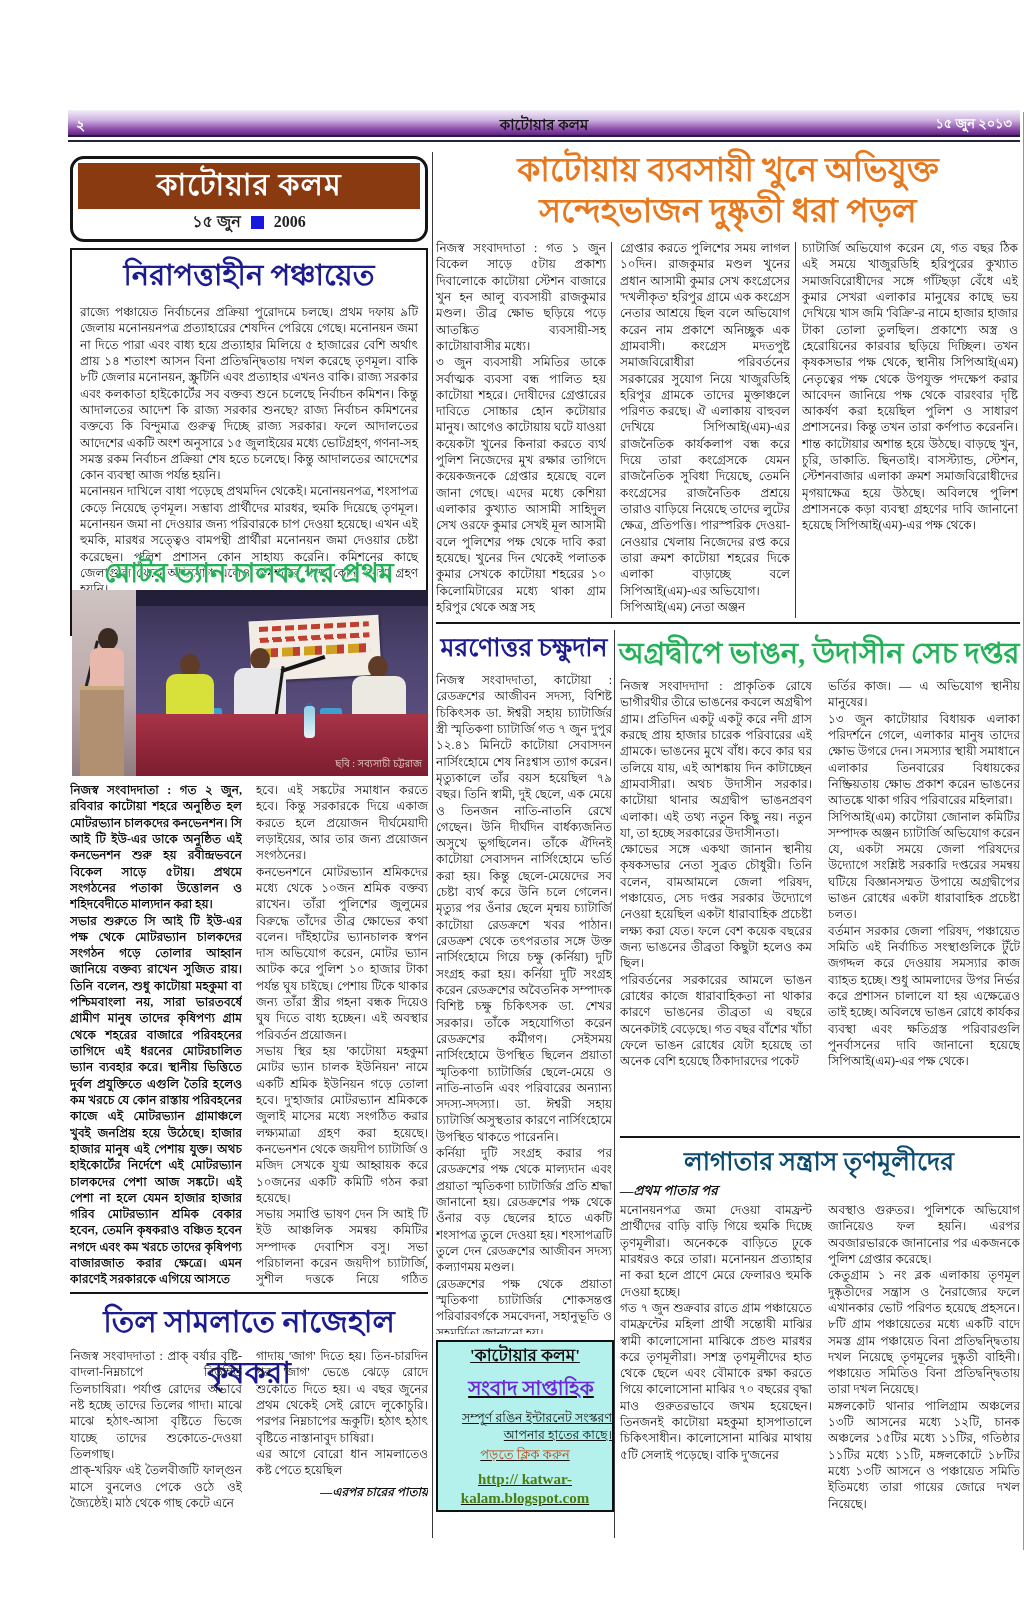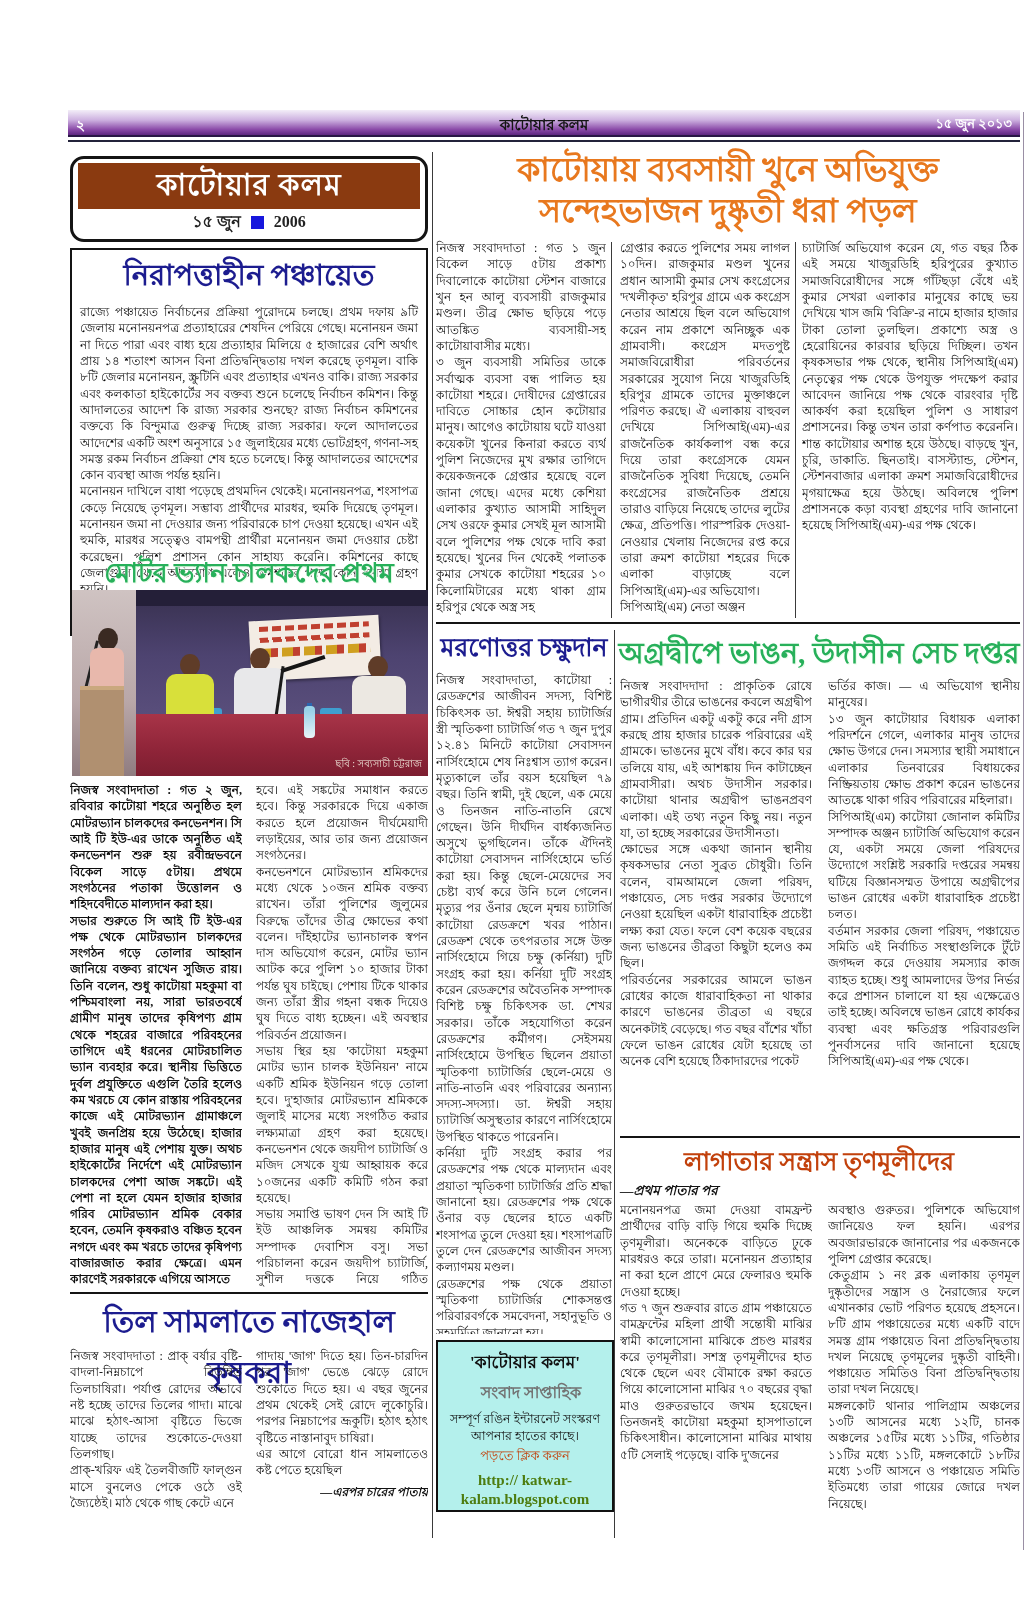--- a/index.html
+++ b/index.html
@@ -19,21 +19,21 @@
             border-radius:14px;box-sizing:border-box;padding:4px 5px;background:#fff;}
   .masthead .brown{background:#8a3a10;height:46px;display:flex;align-items:center;justify-content:center;
                    color:#fff;font-weight:bold;font-size:30px;letter-spacing:1px;}
   .masthead .dateline{height:26px;display:flex;align-items:center;justify-content:center;gap:10px;
                       font-size:16px;color:#222;font-weight:bold;}
   .sq{width:13px;height:13px;background:#1717dd;display:inline-block;}
   
   .h-blue{color:#1c1c8f;font-weight:bold;text-align:center;}
   .h-green{color:#27b05a;font-weight:bold;text-align:center;text-shadow:0 0 1px #fff,1px 1px 0 #e8ffe8;}
   .h-orange{color:#e8781e;font-weight:bold;text-align:center;}
-  .h-maroon{color:#c2410c;font-weight:bold;text-align:center;}
+  .h-maroon{color:#0c4a6e;font-weight:bold;text-align:center;}
   
   .box1{position:absolute;left:70px;top:248px;width:358px;height:388px;border:2.5px solid #141414;
         box-sizing:border-box;padding:2px 8px 4px 8px;overflow:hidden;}
   .box1 .hd{font-size:29px;margin:0 0 3px 0;}
   .bodytxt{text-align:justify;white-space:pre-line;font-size:12px;line-height:1.36;color:#0d0d0d;}
   
   .mv-headline{position:absolute;left:66px;top:552px;width:366px;font-size:27px;}
   .photo{position:absolute;left:72px;top:590px;width:356px;height:186px;background:#53486d;overflow:hidden;}
   .photo .strip{position:absolute;left:0;top:0;width:64px;height:186px;background:linear-gradient(180deg,#cfc3c2,#b9a7a8 60%,#8f7c80);}
   .photo .podium{position:absolute;left:8px;top:96px;width:44px;height:90px;background:#b09070;border-top:4px solid #caa87e;}
@@ -63,24 +63,24 @@
   .rule-v{position:absolute;border-left:1.5px solid #3a3a3a;}
   .murder-h{position:absolute;left:436px;top:150px;width:584px;font-size:33px;line-height:1.25;}
   .eye-h{position:absolute;left:434px;top:628px;width:180px;font-size:25px;}
   .erosion-h{position:absolute;left:618px;top:630px;width:402px;font-size:29px;}
   .terror-h{position:absolute;left:618px;top:1142px;width:402px;font-size:25px;}
   .til-h{position:absolute;left:70px;top:1298px;width:358px;font-size:30px;}
   .lead-ital{position:absolute;left:620px;top:1180px;font-size:13.5px;font-weight:bold;font-style:italic;}
   .cont{font-weight:bold;font-style:italic;text-align:right;font-size:12px;margin-top:4px;}
   
   .ad{position:absolute;left:436px;top:1340px;width:178px;height:172px;background:#b4f0ec;border:2px solid #111;
-      box-sizing:border-box;text-align:center;padding-top:7px;}
+      box-sizing:border-box;text-align:center;padding-top:0;text-decoration:underline;}
   .ad .l1{font-size:17px;font-weight:bold;color:#111;}
-  .ad .l2{font-size:16px;font-weight:bold;color:#737373;margin-top:3px;margin-left:12px;}
-  .ad .l3{font-size:12.5px;color:#111;margin-top:4px;line-height:1.35;}
+  .ad .l2{font-size:20px;font-weight:bold;color:#6d28d9;margin-top:3px;margin-left:12px;}
+  .ad .l3{font-size:12.5px;color:#111;margin-top:4px;line-height:1.35;text-align:right;}
   .ad .l4{font-size:13px;color:#c2410c;margin-top:1px;}
   .ad .url{font-size:15px;font-weight:bold;color:#4d7c0f;margin-top:4px;line-height:1.3;}
 </style>
 </head>
 <body>
 
 <div class="page">
 
   <div class="topbar">
     <span class="num">২</span>

